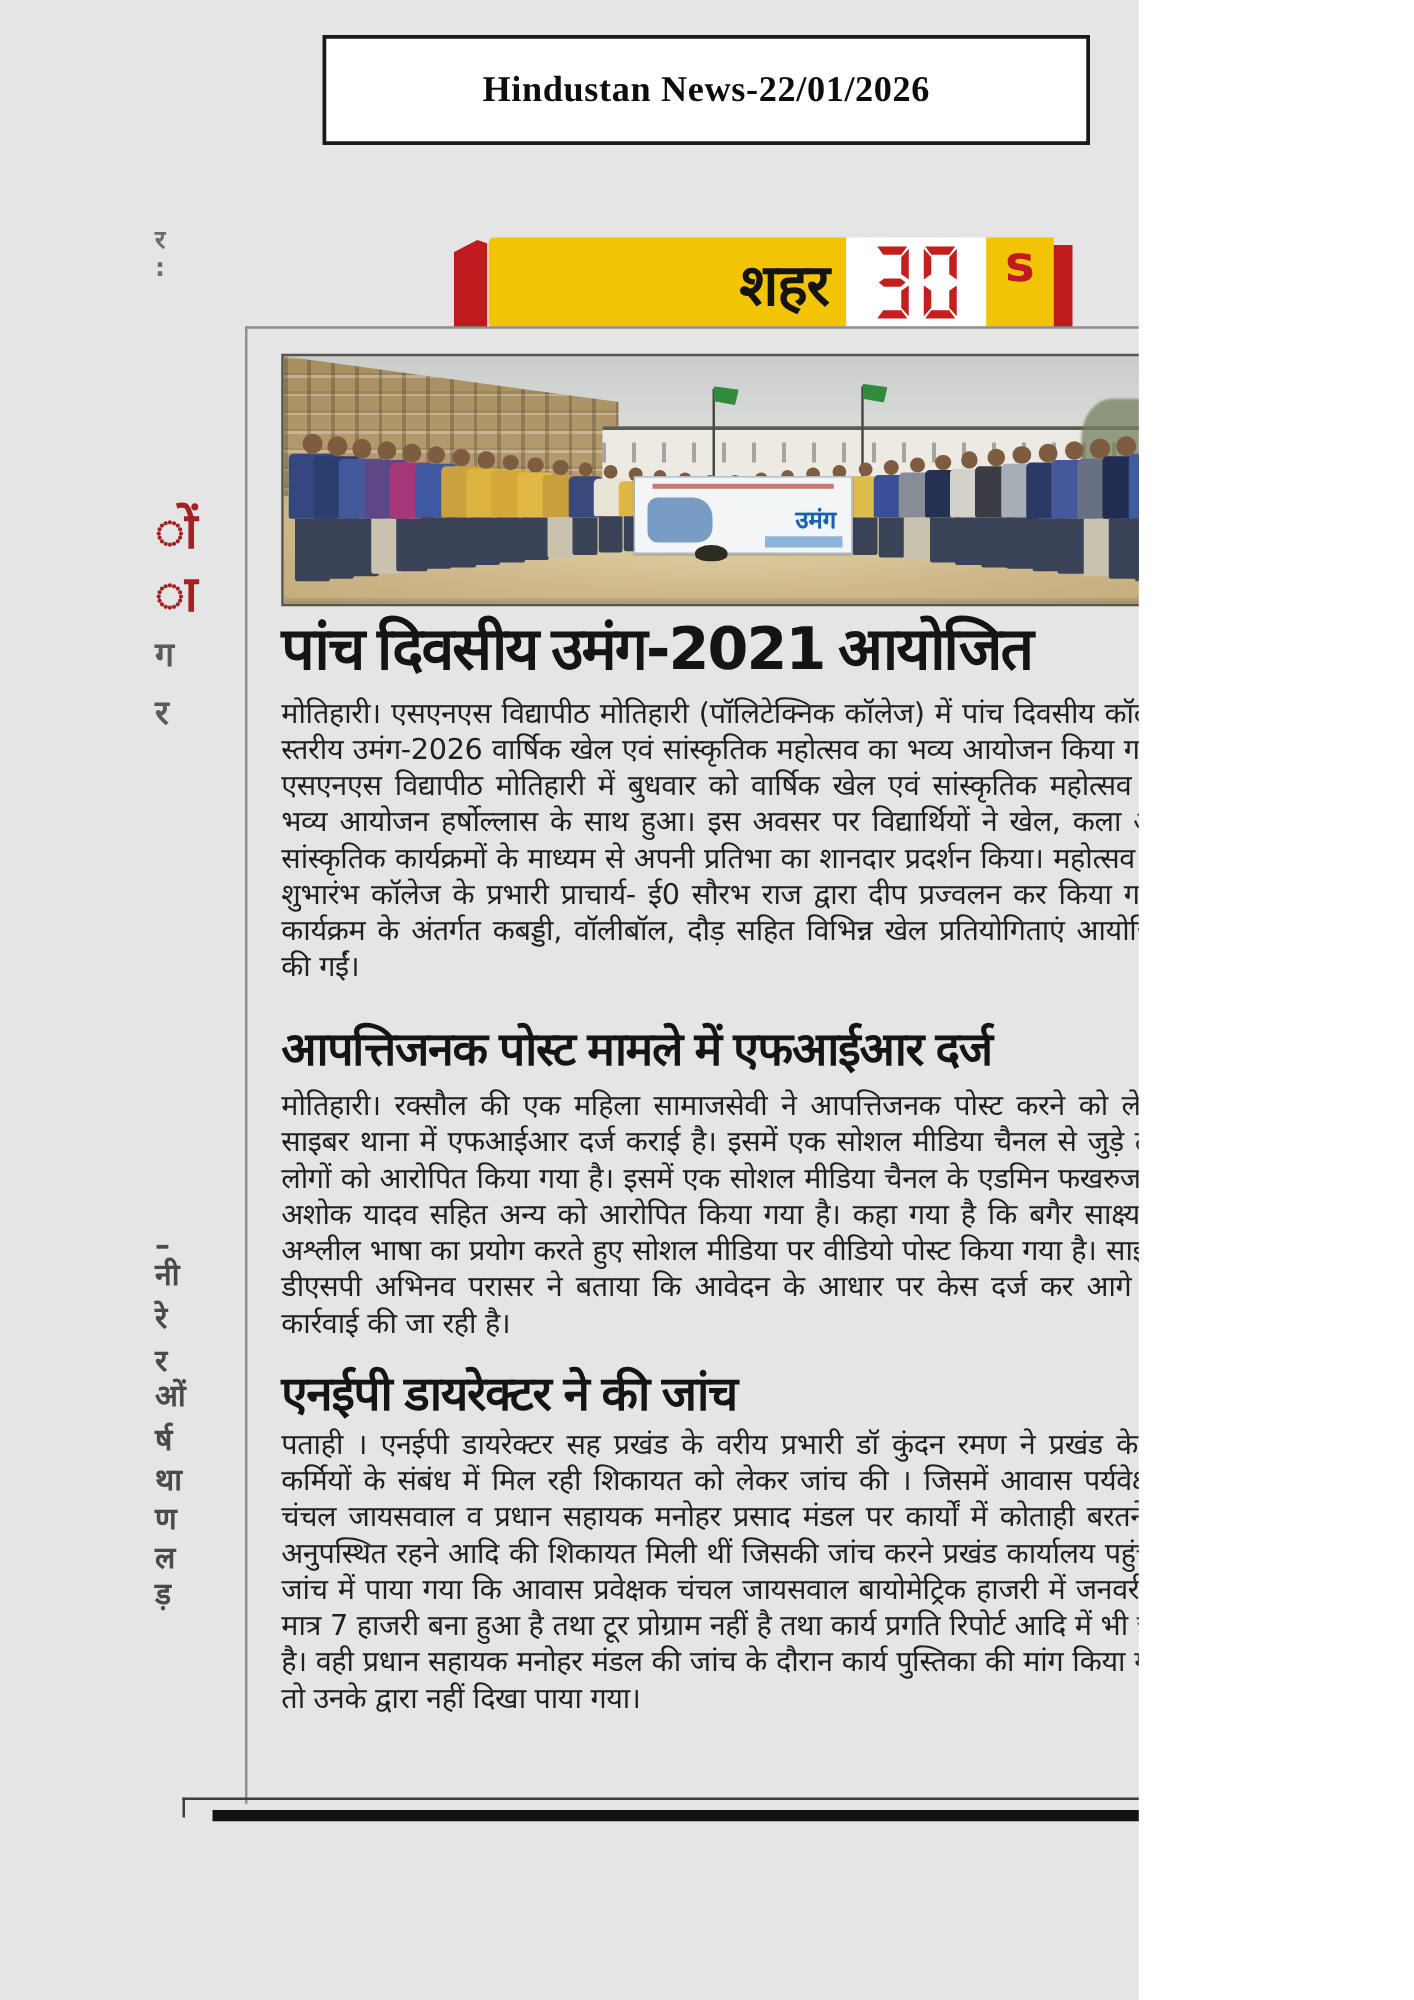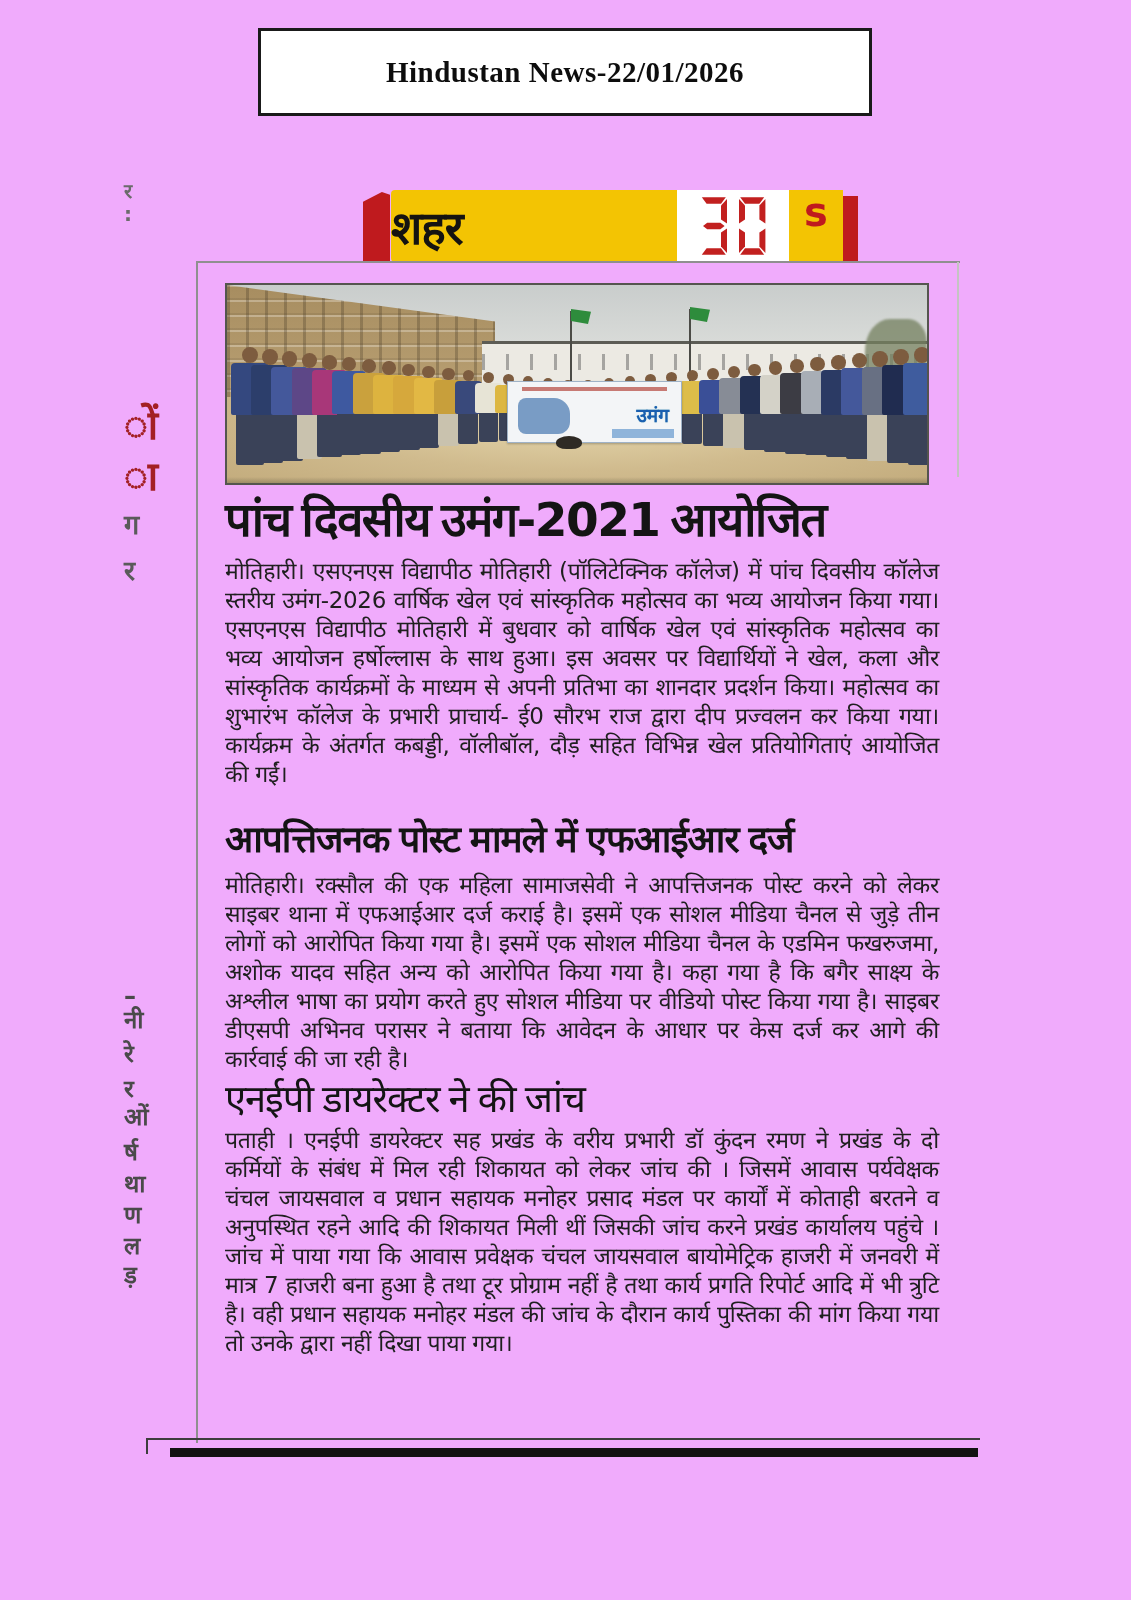--- a/index.html
+++ b/index.html
@@ -5,21 +5,21 @@
   :root{
     --yellow:#f3c403;
     --red:#bf1a1e;
     --digit-red:#c2201f;
     --ink:#1b1b1b;
     --flag-green:#2e8c3c;
   }
   *{margin:0;padding:0;box-sizing:border-box;}
   html,body{background:#ffffff;}
   body{font-family:"DejaVu Sans",sans-serif;color:var(--ink);}
-  .page{position:relative;width:1131px;height:1600px;background:#f0abfc;overflow:hidden;}
+  .page{position:relative;width:911px;height:1600px;background:#e5e5e5;overflow:hidden;}
 
   
   .header-box{
     position:absolute;left:258px;top:28px;width:614px;height:88px;
     border:3px solid #1a1a1a;background:#fff;
     display:flex;align-items:center;justify-content:center;
   }
   .header-box .title{
     font-family:"Liberation Serif","DejaVu Serif",serif;
     font-weight:bold;font-size:29px;color:#0d0d0d;letter-spacing:.5px;
@@ -27,21 +27,21 @@
 
   
   .masthead{position:absolute;left:363px;top:188px;height:74px;}
   .mh-redbar{
     position:absolute;left:0;top:4px;width:27px;height:70px;background:var(--red);
     clip-path:polygon(0 14%,70% 0,100% 4%,100% 100%,0 100%);
   }
   .mh-band{
     position:absolute;left:28px;top:2px;width:286px;height:72px;background:var(--yellow);
     border-radius:4px 0 0 4px;
-    display:flex;align-items:center;justify-content:flex-start;padding-right:14px;
+    display:flex;align-items:center;justify-content:flex-end;padding-right:14px;
   }
   .mh-band .section-label{font-size:46px;font-weight:bold;color:#151311;letter-spacing:-1px;}
   .mh-digits{
     position:absolute;left:314px;top:2px;width:112px;height:72px;background:#ffffff;
     display:flex;align-items:center;justify-content:center;
   }
   .mh-suffix{
     position:absolute;left:426px;top:2px;width:54px;height:72px;background:var(--yellow);
     display:flex;align-items:flex-start;justify-content:center;
   }
@@ -118,21 +118,21 @@
     margin-top:10px;font-size:23px;line-height:30px;font-weight:bold;color:#101010;
     letter-spacing:-0.2px;
   }
 
   
   .headline-1{
     margin-top:8px;font-size:47px;line-height:54px;font-weight:bold;color:#141414;
     letter-spacing:-1.5px;word-spacing:-4px;white-space:nowrap;
   }
   .headline-2{margin-top:28px;font-size:37px;line-height:46px;font-weight:bold;color:#141414;letter-spacing:-1px;word-spacing:-2px;white-space:nowrap;}
-  .headline-3{margin-top:2px;font-size:38px;line-height:46px;font-weight:normal;color:#141414;letter-spacing:-1px;word-spacing:-2px;}
+  .headline-3{margin-top:18px;font-size:38px;line-height:46px;font-weight:bold;color:#141414;letter-spacing:-1px;word-spacing:-2px;}
   .body-text{
     margin-top:10px;font-size:23px;line-height:29px;color:#1f1f1f;text-align:justify;
     letter-spacing:-0.3px;
   }
   .body-text.p2{margin-top:8px;}
   .body-text.p3{margin-top:4px;}
 
   
   .margin-frag{position:absolute;left:124px;width:60px;text-align:left;font-weight:bold;line-height:1;}
 

